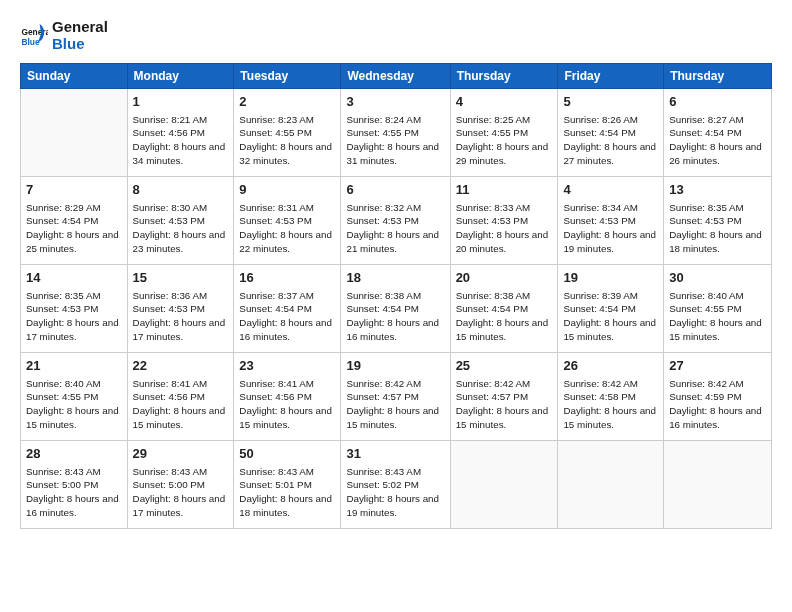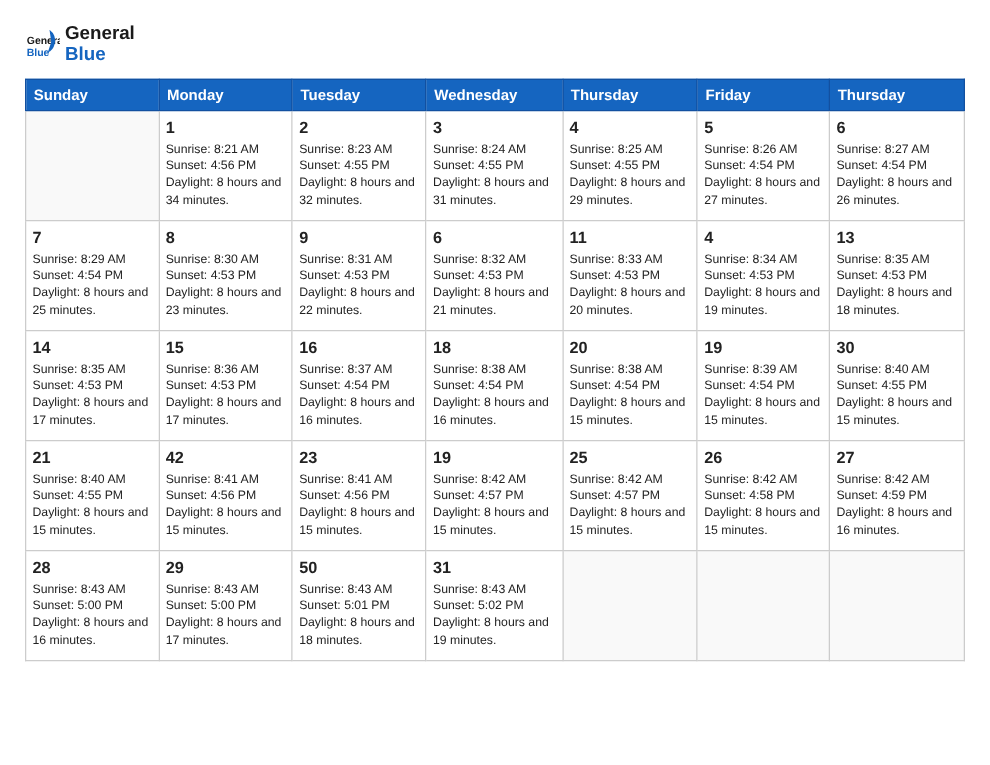--- a/index.html
+++ b/index.html
@@ -206,21 +206,21 @@
             <span class="day-num">30</span>
             <div class="day-info">Sunrise: 8:40 AM<br>Sunset: 4:55 PM<br>Daylight: 8 hours and 15 minutes.</div>
           </td>
         </tr>
         <tr>
           <td>
             <span class="day-num">21</span>
             <div class="day-info">Sunrise: 8:40 AM<br>Sunset: 4:55 PM<br>Daylight: 8 hours and 15 minutes.</div>
           </td>
           <td>
-            <span class="day-num">42</span>
+            <span class="day-num">22</span>
             <div class="day-info">Sunrise: 8:41 AM<br>Sunset: 4:56 PM<br>Daylight: 8 hours and 15 minutes.</div>
           </td>
           <td>
             <span class="day-num">23</span>
             <div class="day-info">Sunrise: 8:41 AM<br>Sunset: 4:56 PM<br>Daylight: 8 hours and 15 minutes.</div>
           </td>
           <td>
             <span class="day-num">19</span>
             <div class="day-info">Sunrise: 8:42 AM<br>Sunset: 4:57 PM<br>Daylight: 8 hours and 15 minutes.</div>
           </td>

